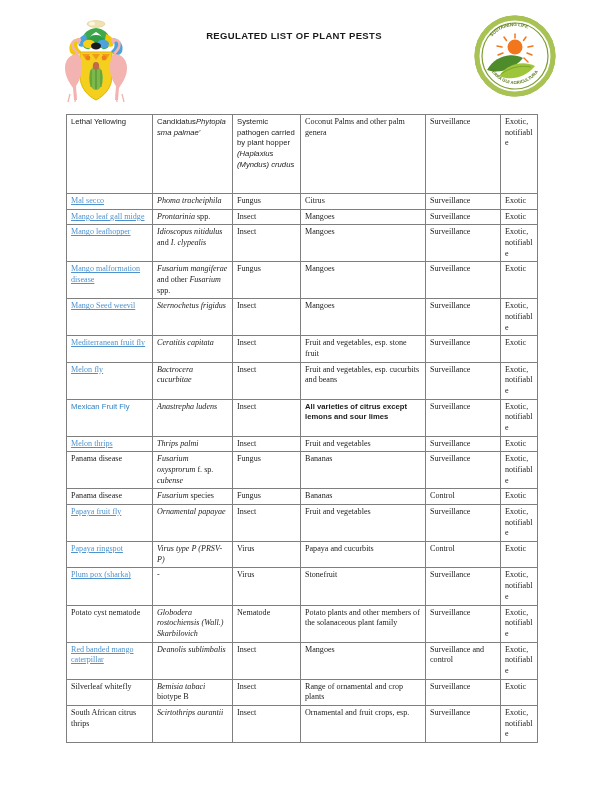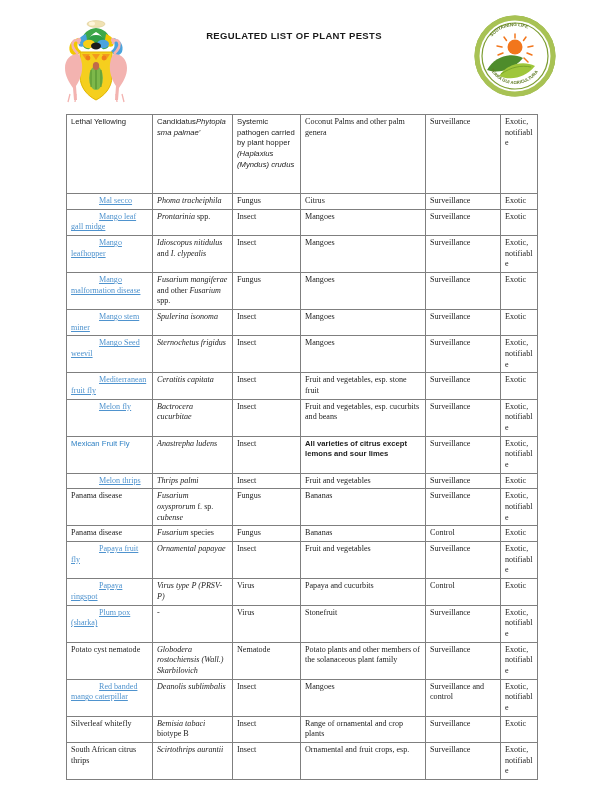--- a/index.html
+++ b/index.html
@@ -87,21 +87,20 @@
   
   .sans       { font-family: "Liberation Sans", sans-serif; font-size: 7.7px; }
   .sans-b     { font-family: "Liberation Sans", sans-serif; font-size: 7.7px; font-weight: bold; margin-top: 25px; }
   .ital       { font-style: italic; }
   .sans-ital  { font-family: "Liberation Sans", sans-serif; font-size: 7.7px; font-style: italic; }
   .link {
     color: #4f93ce;
     text-decoration: underline;
     text-decoration-color: #4f93ce;
     cursor: pointer;
-    margin-left: 28px;
   }
   .link-plain {
     font-family: Liberation Sans, sans-serif;
     font-size: 7.7px;
     color: #2f81c4;
     text-decoration: none;
     cursor: pointer;
   }
   .cellpad-tall { height: 74px; }
 </style>
@@ -240,28 +239,20 @@
           </tr>
           <tr>
             <td><span class="link">Mango malformation disease</span></td>
             <td><span class="ital">Fusarium mangiferae</span><span> and other </span><span class="ital">Fusarium</span><span> spp.</span></td>
             <td><span>Fungus</span></td>
             <td><span>Mangoes</span></td>
             <td><span>Surveillance</span></td>
             <td><span>Exotic</span></td>
           </tr>
           <tr>
-            <td><span class="link">Mango stem miner</span></td>
-            <td><span class="ital">Spulerina isonoma</span></td>
-            <td><span>Insect</span></td>
-            <td><span>Mangoes</span></td>
-            <td><span>Surveillance</span></td>
-            <td><span>Exotic</span></td>
-          </tr>
-          <tr>
             <td><span class="link">Mango Seed weevil</span></td>
             <td><span class="ital">Sternochetus frigidus</span></td>
             <td><span>Insect</span></td>
             <td><span>Mangoes</span></td>
             <td><span>Surveillance</span></td>
             <td><span>Exotic, notifiable</span></td>
           </tr>
           <tr>
             <td><span class="link">Mediterranean fruit fly</span></td>
             <td><span class="ital">Ceratitis capitata</span></td>

